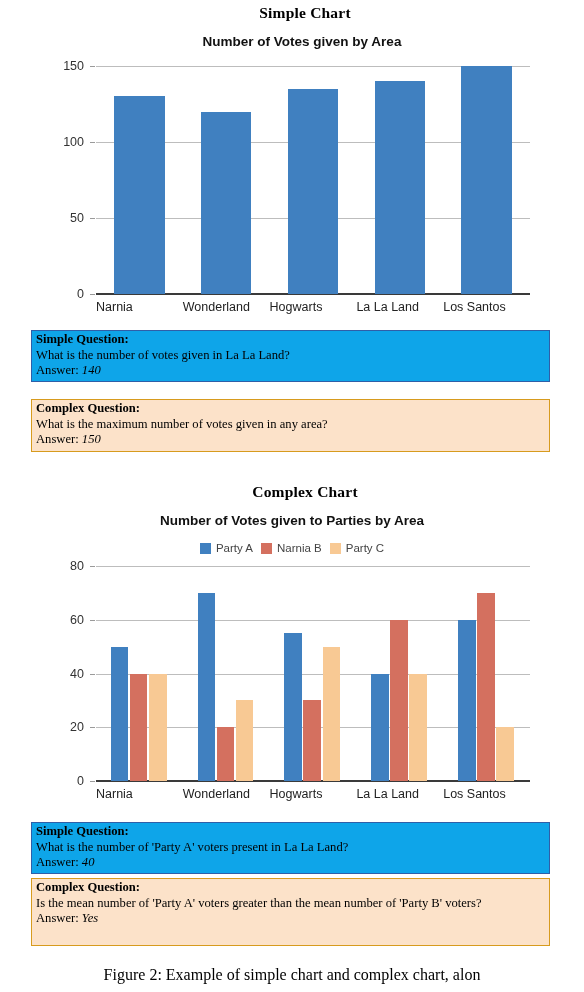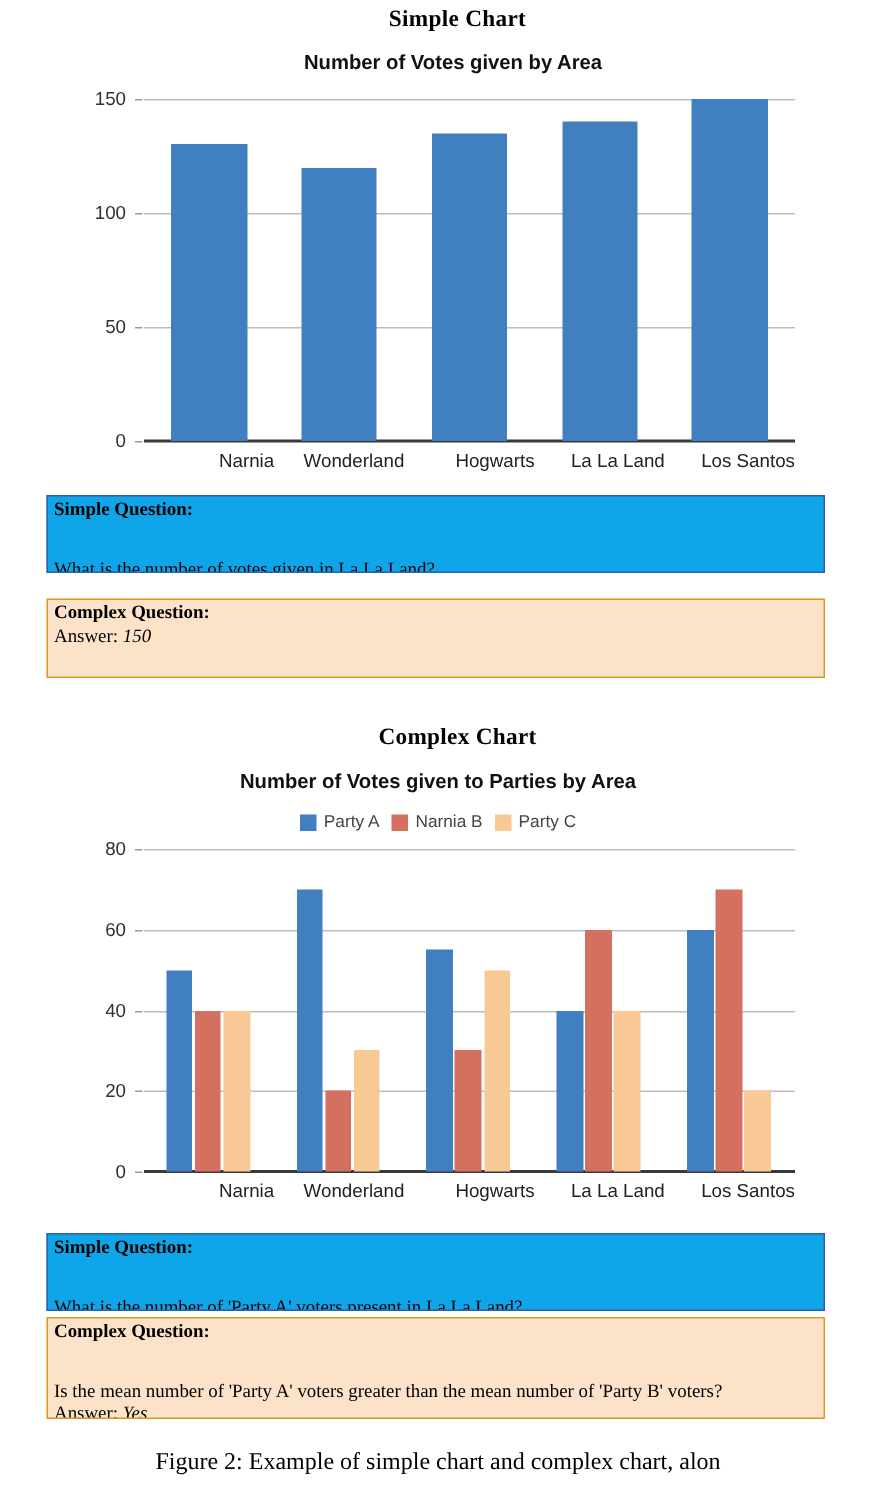--- a/index.html
+++ b/index.html
@@ -83,21 +83,21 @@
     transform: translateY(-50%);
   }
   .ytick-mark {
     position: absolute;
     width: 5px;
     height: 1px;
     background: #9a9a9a;
   }
   .xtick {
     position: absolute;
-    text-align: right;
+    text-align: left;
     font-family: "Liberation Sans", sans-serif;
     font-size: 12.5px;
     color: #222;
   }
   .bar {
     position: absolute;
     bottom: 0;
   }
 
   
@@ -112,21 +112,21 @@
   }
   .qbox.simple {
     background: #0ea5e9;
     border: 1px solid #2f5fa8;
   }
   .qbox.complex {
     background: #fce2c9;
     border: 1px solid #d79b1e;
   }
   .qlabel { font-weight: bold; display: block; }
-  .qtext  { display: block; margin-top: 24px; }
+  .qtext  { display: block; }
   .qanswer { display: block; }
   .qanswer i { font-style: italic; }
 
   
   .caption {
     position: absolute;
     left: 0;
     width: 584px;
     text-align: center;
     font-family: "Liberation Serif", serif;
@@ -171,20 +171,21 @@
 </div>
 
 <div class="qbox simple" style="left:31px; top:330px; width:519px; height:52px;">
   <span class="qlabel">Simple Question:</span>
   <span class="qtext">What is the number of votes given in La La Land?</span>
   <span class="qanswer"><span>Answer: </span><i>140</i></span>
 </div>
 
 <div class="qbox complex" style="left:31px; top:399px; width:519px; height:53px;">
   <span class="qlabel">Complex Question:</span>
+  <span class="qtext">What is the maximum number of votes given in any area?</span>
   <span class="qanswer"><span>Answer: </span><i>150</i></span>
 </div>
 
 <div class="section-title" style="top:483px;">Complex Chart</div>
 
 <div class="chart-block" id="complex-chart-block" style="left:0px; top:513px; width:584px; height:300px;">
 
   <div class="chart-title" style="top:0px;">Number of Votes given to Parties by Area</div>
 
   <div class="legend" id="complex-legend" style="top:29px;">

